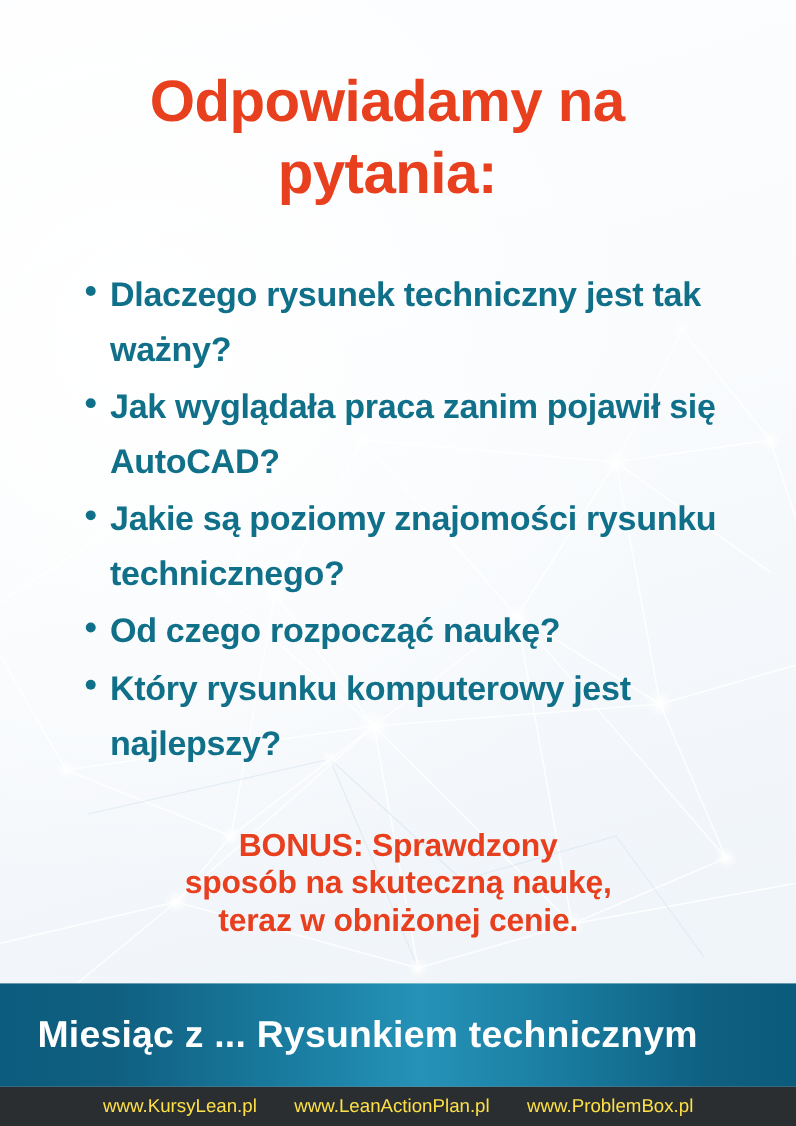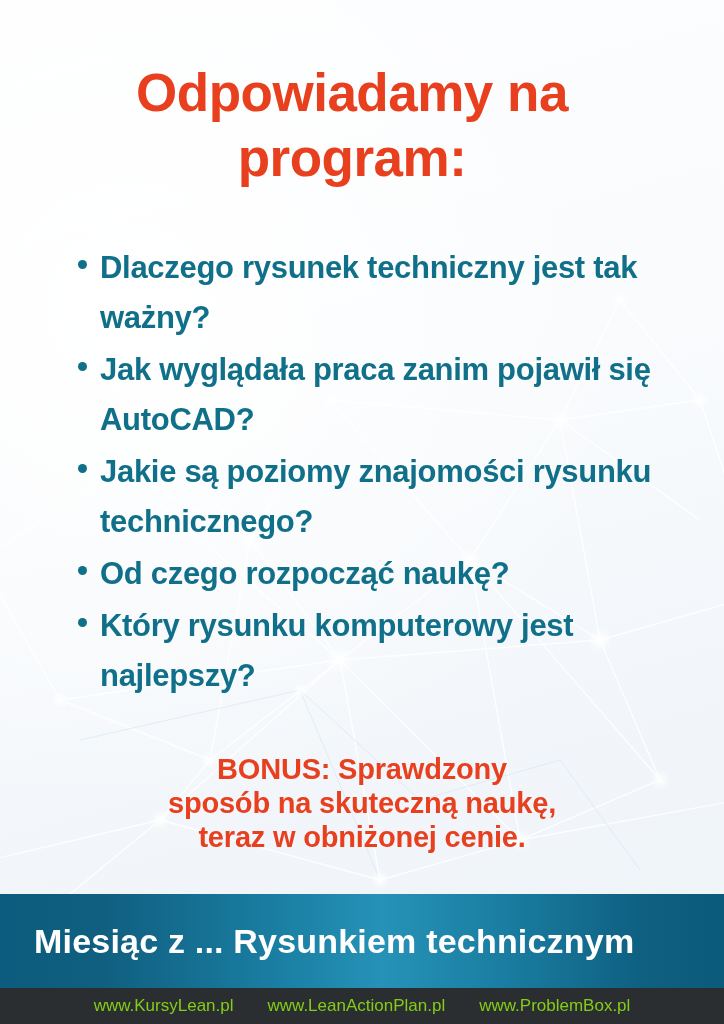--- a/index.html
+++ b/index.html
@@ -133,21 +133,21 @@
     left: 0;
     top: 988px;
     width: 724px;
     height: 36px;
     background: #2a2e31;
     display: flex;
     align-items: center;
     justify-content: center;
   }
   .footer-url {
-    color: #84cc16;
+    color: #fde047;
     font-family: "Liberation Sans", sans-serif;
     font-weight: normal;
     font-size: 17px;
     white-space: nowrap;
   }
   .footer-url + .footer-url { margin-left: 34px; }
 </style>
 </head>
 <body>
 
@@ -232,21 +232,21 @@
         <circle cx="700" cy="400" r="2.4"></circle>
         <circle cx="330" cy="400" r="2.2"></circle>
         <circle cx="60" cy="330" r="2.2"></circle>
         <circle cx="620" cy="300" r="2"></circle>
       </g>
     </svg>
   </div>
 
   <div class="title-block">
     <div class="title-line">Odpowiadamy na</div>
-    <div class="title-line">program:</div>
+    <div class="title-line">pytania:</div>
   </div>
 
   <div class="bullets">
     <div class="bullet-row">
       <span class="bullet-dot"></span>
       <span class="bullet-text">Dlaczego rysunek techniczny jest tak ważny?</span>
     </div>
     <div class="bullet-row">
       <span class="bullet-dot"></span>
       <span class="bullet-text">Jak wyglądała praca zanim pojawił się AutoCAD?</span>

